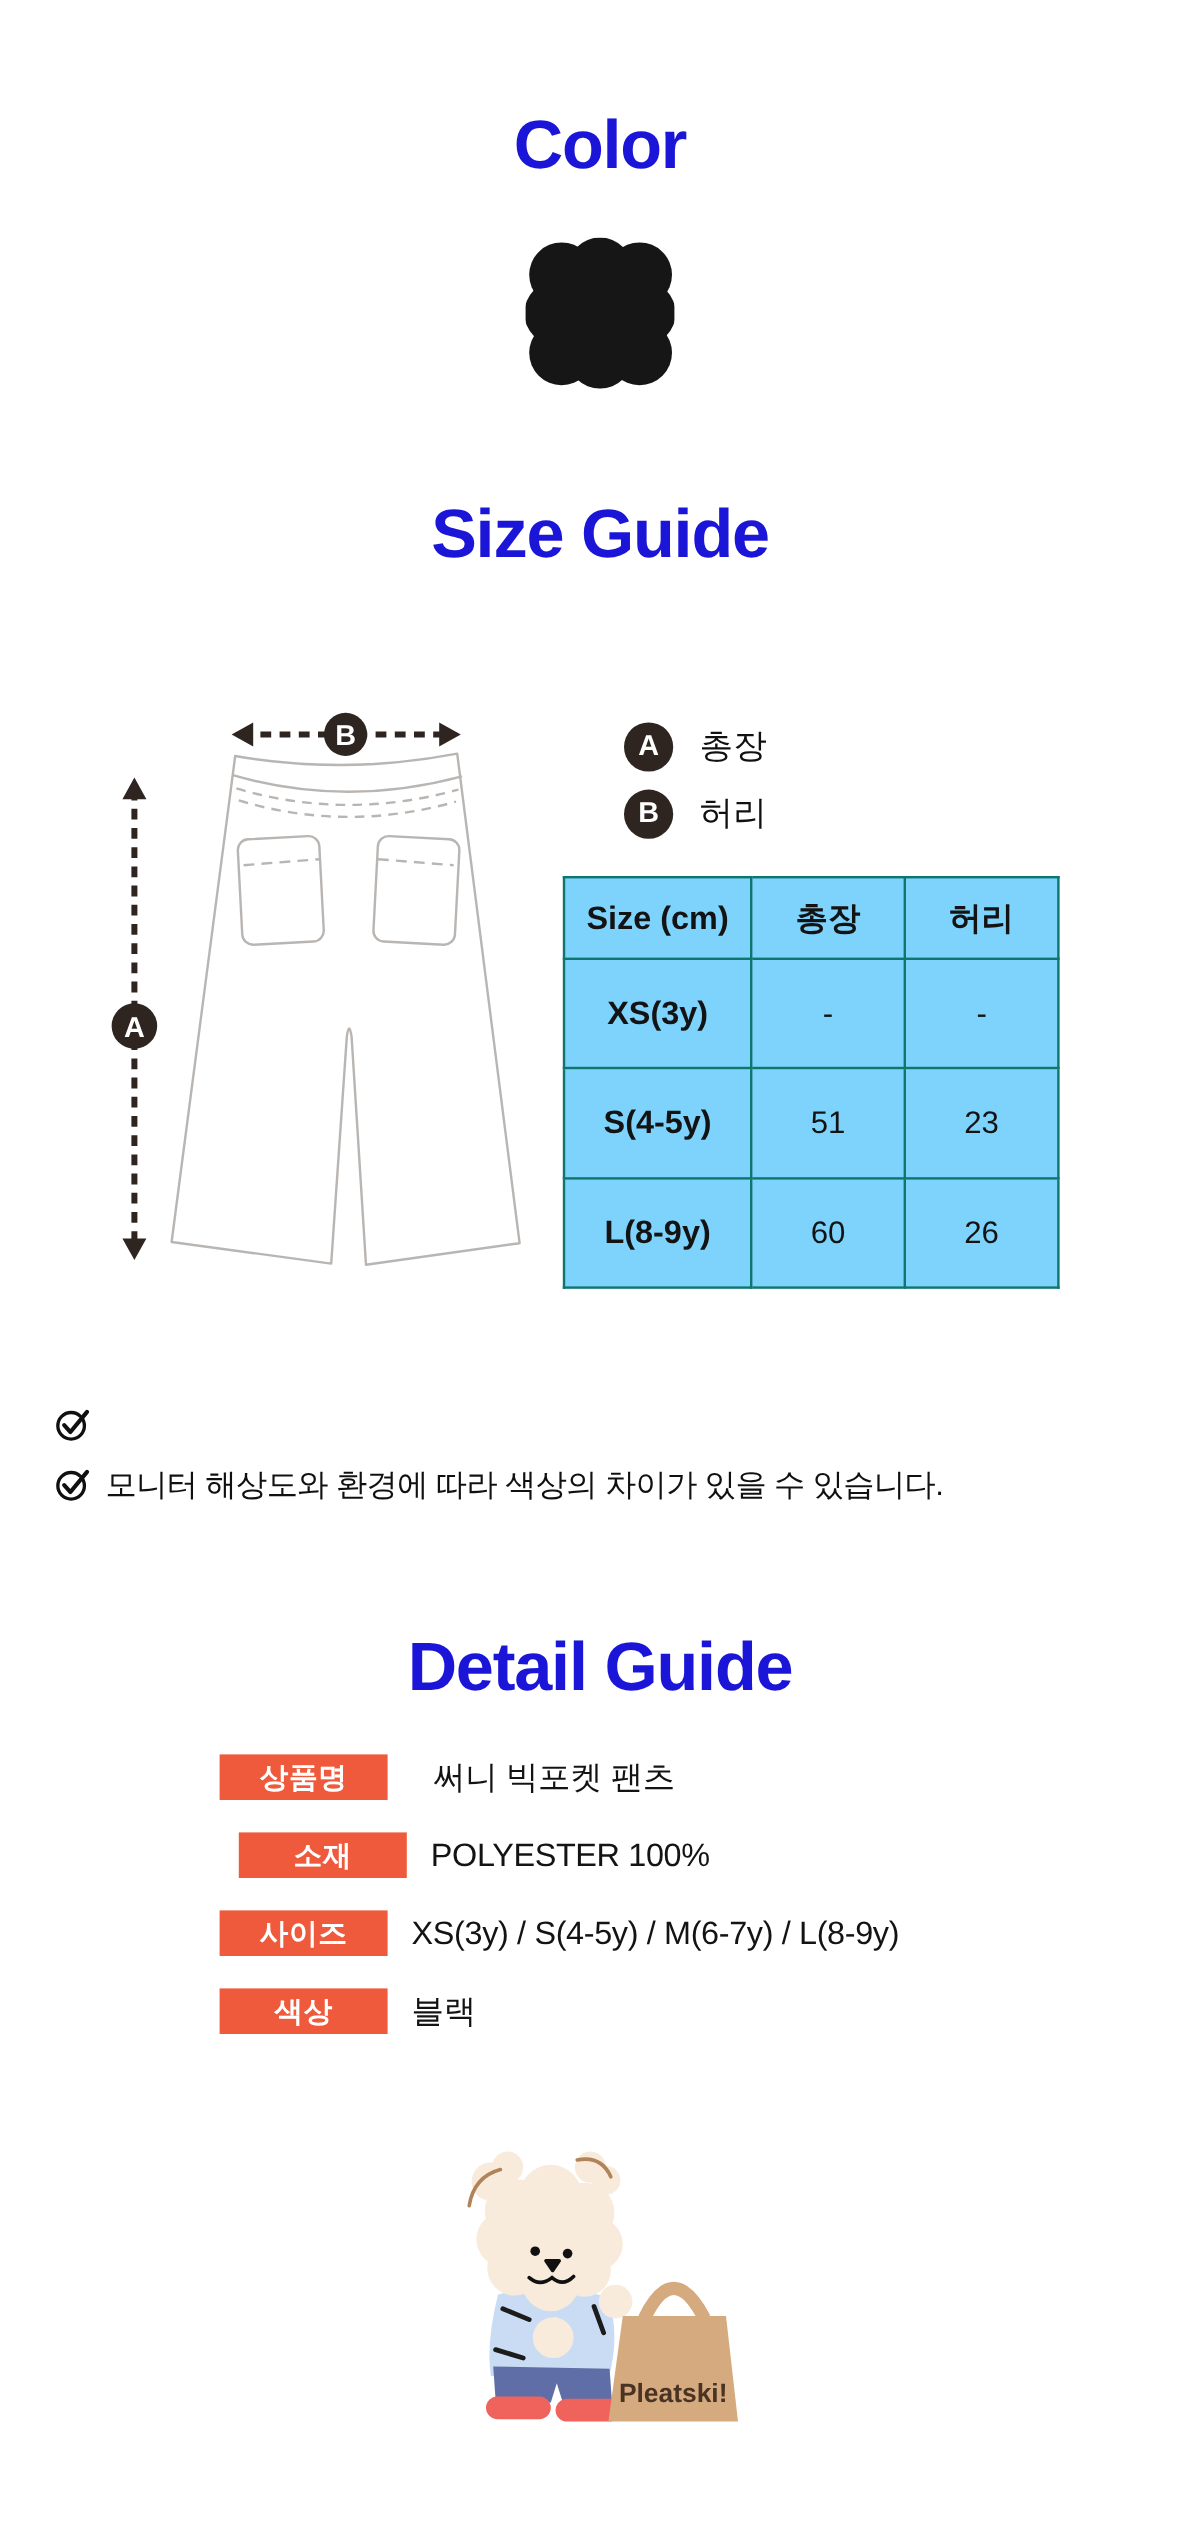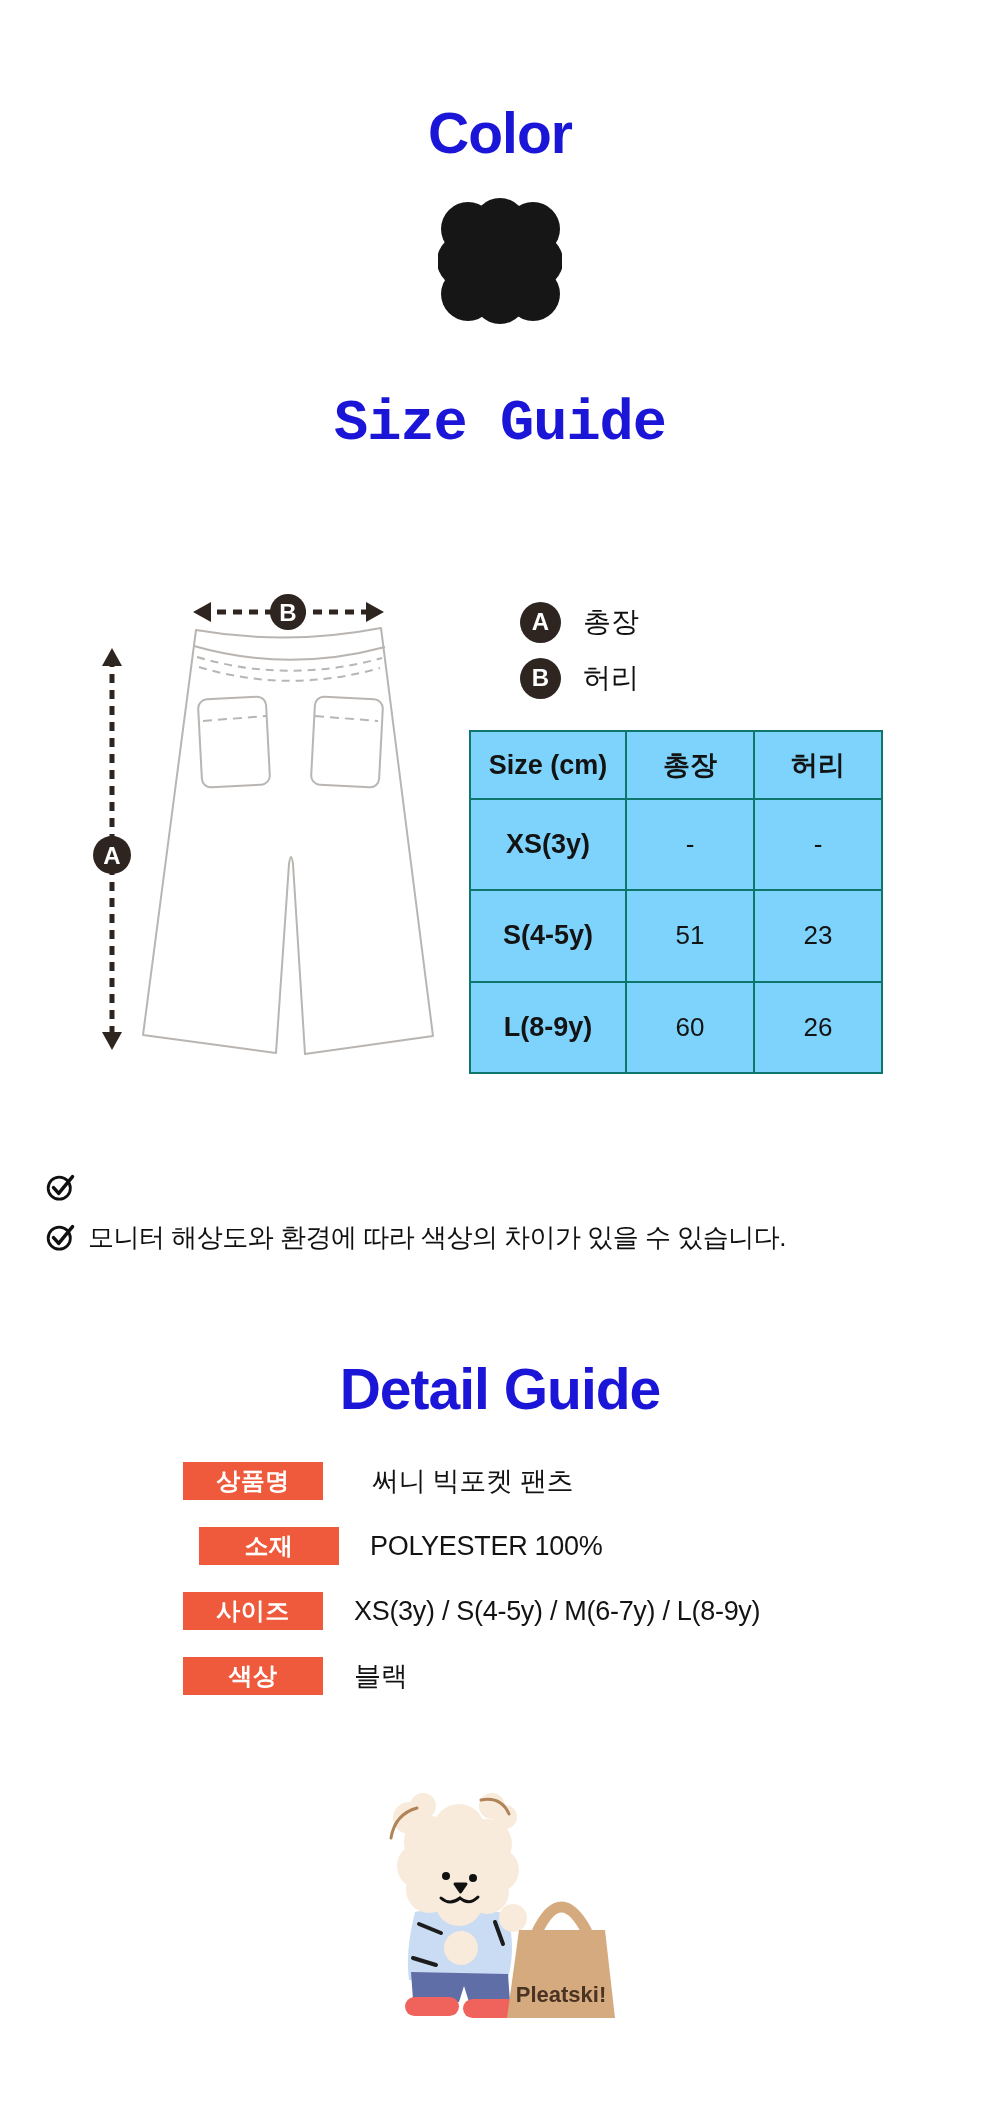--- a/index.html
+++ b/index.html
@@ -4,22 +4,22 @@
 <style>
   * { margin:0; padding:0; box-sizing:border-box; }
   html,body { background:#ffffff; }
   body { font-family:"Liberation Sans","DejaVu Sans",sans-serif; color:#111111; }
   .page { position:relative; width:1000px; height:2121px; background:#ffffff; overflow:hidden; margin:0 auto; }
 
   .big-heading {
     position:absolute; left:0; right:0; text-align:center;
     font-size:57px; font-weight:800; letter-spacing:-1px; color:#1B15D8;
   }
-  #heading-color  { top:100px; }
-  #heading-size   { top:392px;font-family:Liberation Mono, monospace; }
+  #heading-color  { top:88px; }
+  #heading-size   { top:412px; }
   #heading-detail { top:1356px; }
 
   .swatch { position:absolute; left:438px; top:198px; width:124px; height:126px; }
 
   .diagram-svg { position:absolute; left:85px; top:588px; width:385px; height:480px; }
 
   .legend { position:absolute; left:520px; top:601px; }
   .legend-row { display:flex; align-items:center; height:42px; margin-bottom:14px; }
   .legend-badge {
     width:41px; height:41px; border-radius:50%; background:#2E2520;
@@ -48,21 +48,21 @@
 
   .detail-rows { position:absolute; left:183px; top:1462px; width:700px; }
   .detail-row { position:absolute; left:0; height:38px; display:flex; align-items:center; }
   .detail-row:nth-child(1){ top:0;gap:18px; } .detail-row:nth-child(2){ top:65px;padding-left:16px; }
   .detail-row:nth-child(3){ top:130px; } .detail-row:nth-child(4){ top:195px; }
   .detail-label {
     width:140px; height:38px; background:#EE5A3B; color:#ffffff;
     font-size:24px; font-weight:bold; display:flex; align-items:center; justify-content:center;
     letter-spacing:0.5px;
   }
-  .detail-value { margin-left:31px; font-size:27px; color:#131313; letter-spacing:-0.3px; }
+  .detail-value { margin-left:20px; font-size:27px; color:#131313; letter-spacing:-0.3px; }
 
   .mascot-svg { position:absolute; left:375px; top:1786px; width:256px; height:240px; }
 </style>
 </head>
 <body>
 
 <div class="page">
 
   <h1 class="big-heading" id="heading-color">Color</h1>
 

